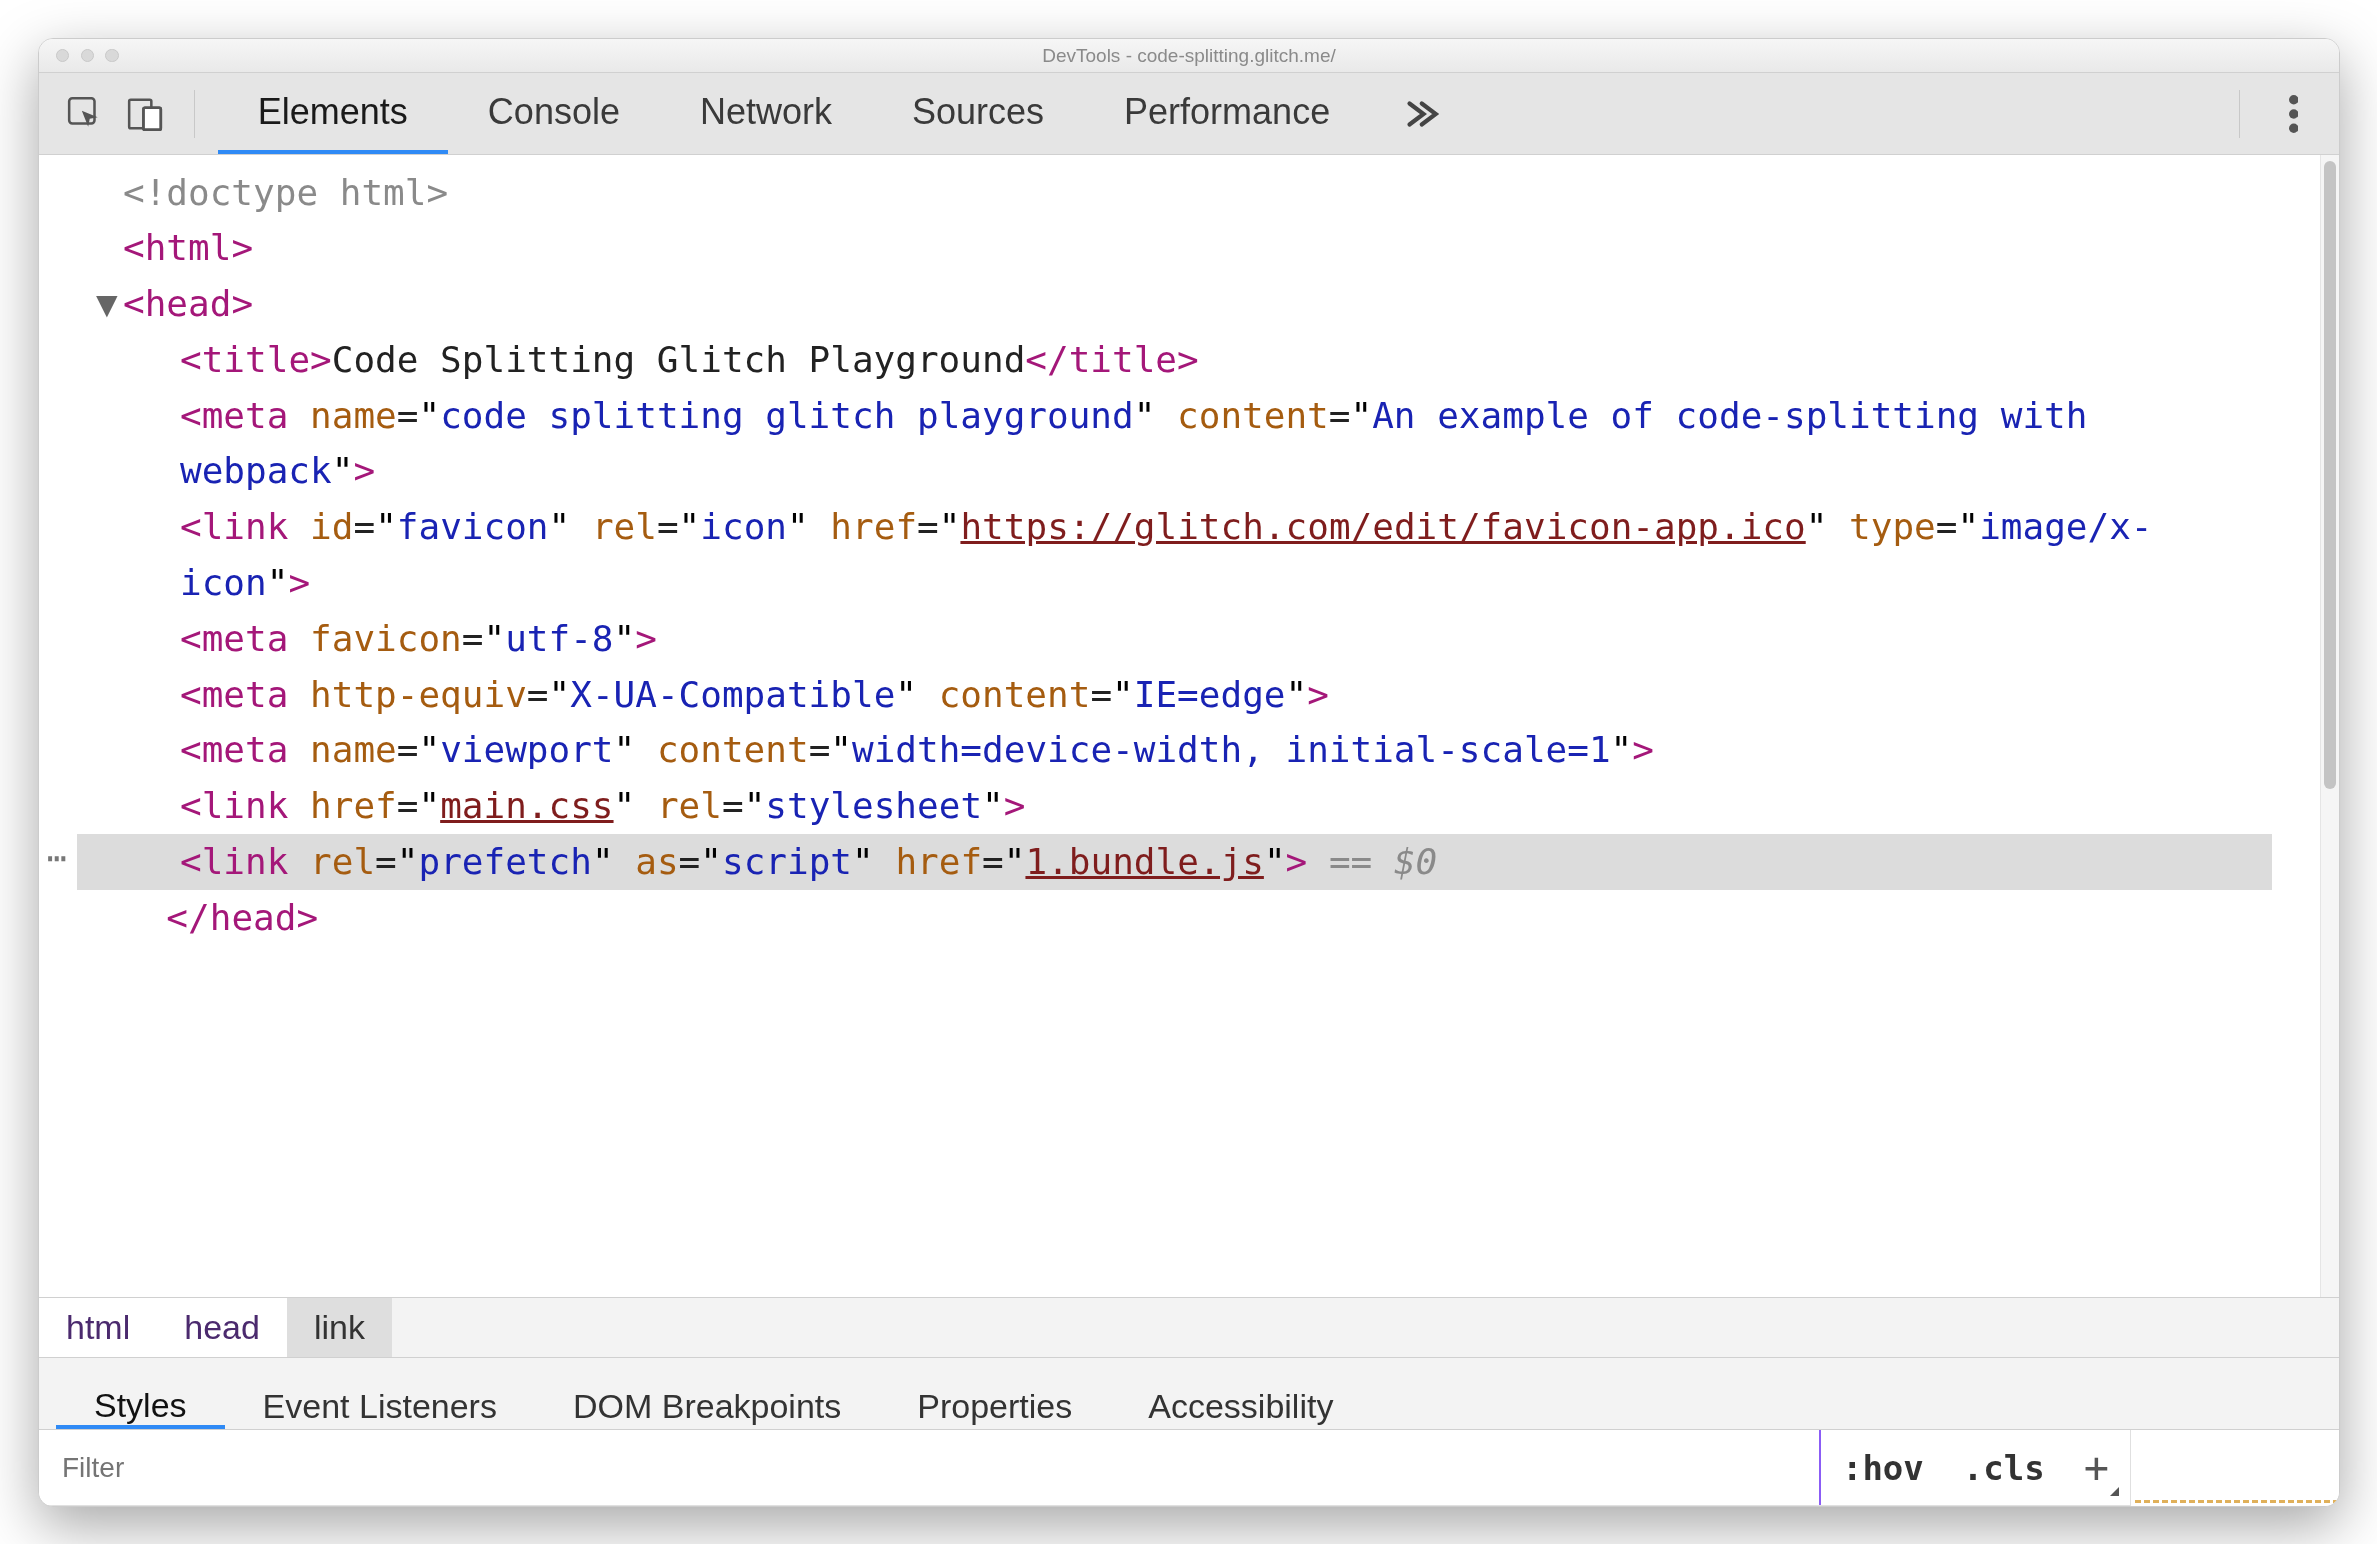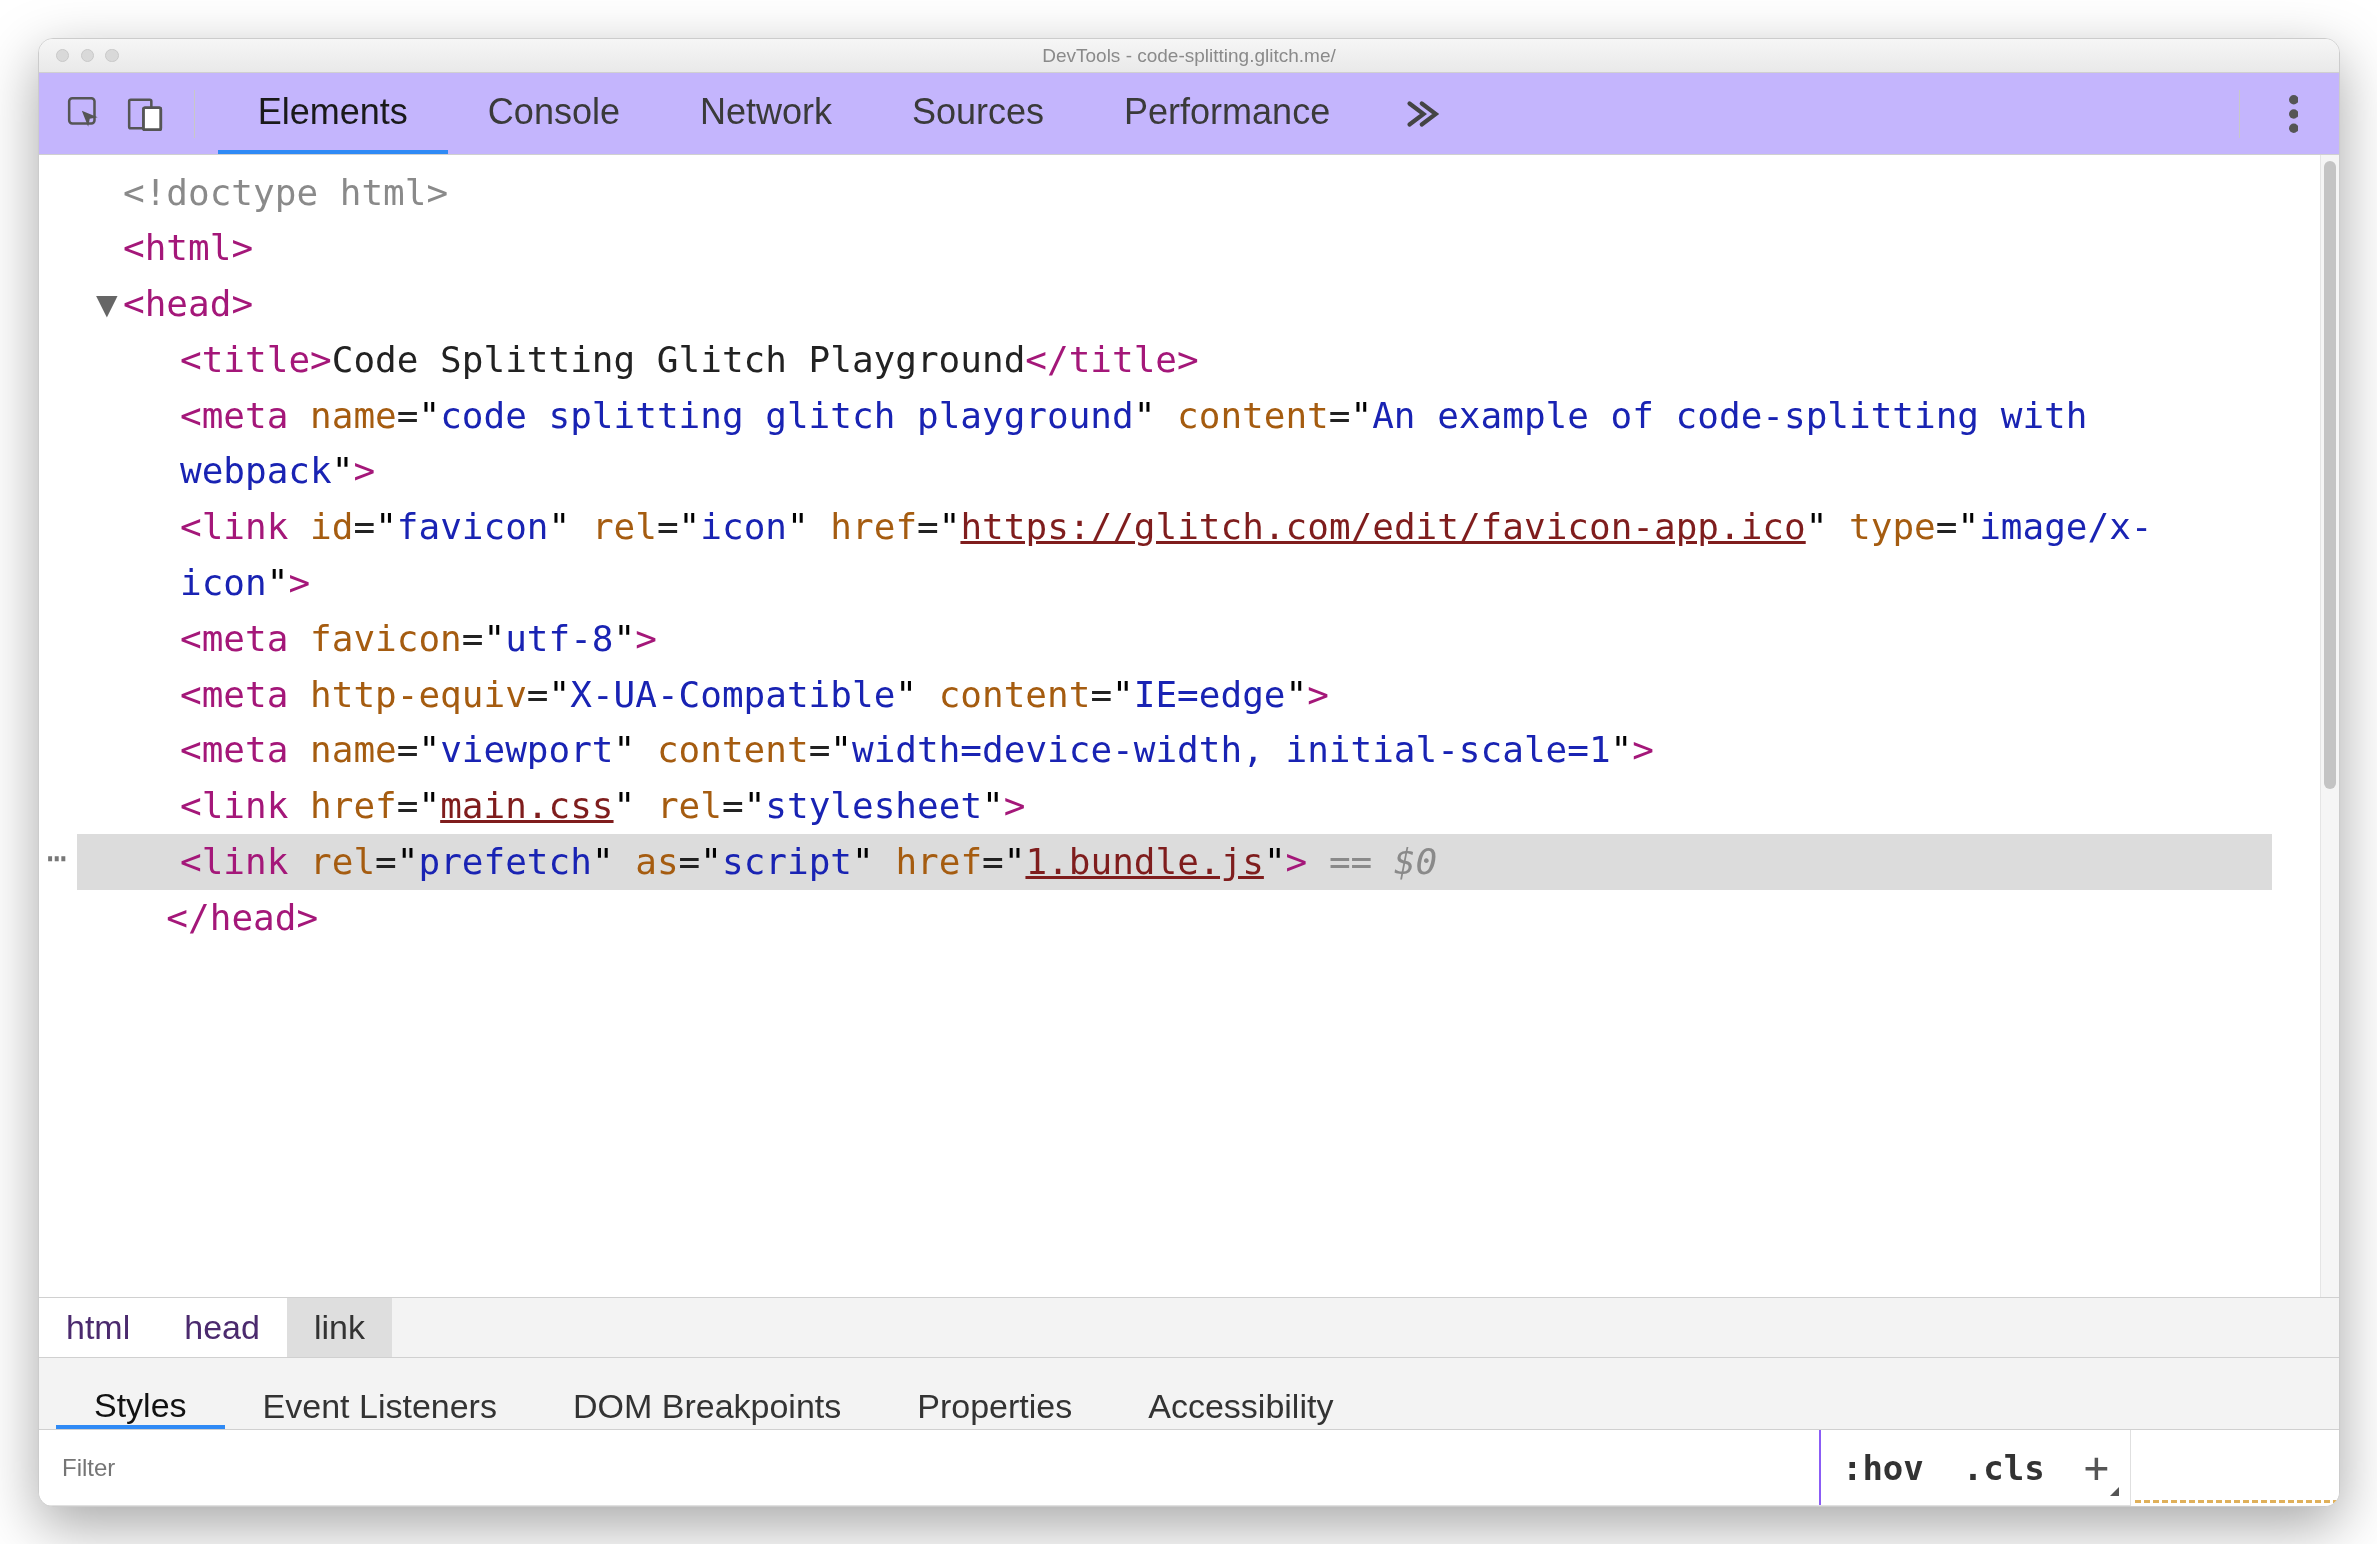--- a/index.html
+++ b/index.html
@@ -43,21 +43,21 @@
   }
   .titlebar .title {
     margin: 0 auto;
     font-size: 19px;
   }
   .toolbar {
     display: flex;
     align-items: center;
     height: 82px;
     border-bottom: 1px solid #d0d0d0;
-    background: #c4b5fd;
+    background: #e5e5e5;
     padding: 0 19px;
     gap: 7.6px;
     position: relative;
   }
   .icon-btn {
     width: 53px; height: 53px;
     display:flex;align-items:center;justify-content:center;
     color:#555;
   }
   .divider {
@@ -134,21 +134,21 @@
     height:72px;border-bottom:1px solid #d0d0d0;background:#f3f3f3;
     display:flex;align-items:flex-end;padding:0 17px;gap:0;font-size:34px;color:#333;
   }
   .stab{display:flex;align-items:center;padding:0 38px;border-bottom:3.8px solid transparent;cursor:pointer}
   .stab.active{border-bottom:4.8px solid #2f8af5;color:#111}
 
   .styles-body{
     display:flex;align-items:center;height:76px;border-bottom:1px solid #e0e0e0;
   }
   .filter-input{
-    flex:1;height:100%;border:none;outline:none;font-size:24px;padding:0 23px;color:#777;background:#fff;
+    flex:1;height:100%;border:none;outline:none;font-size:28px;padding:0 23px;color:#777;background:#fff;
   }
   .styles-actions{
     display:flex;align-items:center;gap:39px;padding:0 21px;border-left:2px solid #8b5cf6;height:100%;
     font-family:"SF Mono",Menlo,monospace;font-size:34px;color:#333;font-weight:600;
   }
   .plus-ic{font-size:42px;font-weight:300;color:#555;position:relative}
   .plus-ic::after{content:"";position:absolute;right:-9.5px;bottom:-3.8px;border-left:9.5px solid transparent;border-bottom:9.5px solid #555}
   .styles-side{
     width:209px;height:76px;border-left:1px solid #e0e0e0;position:relative;background:#fff;
   }

